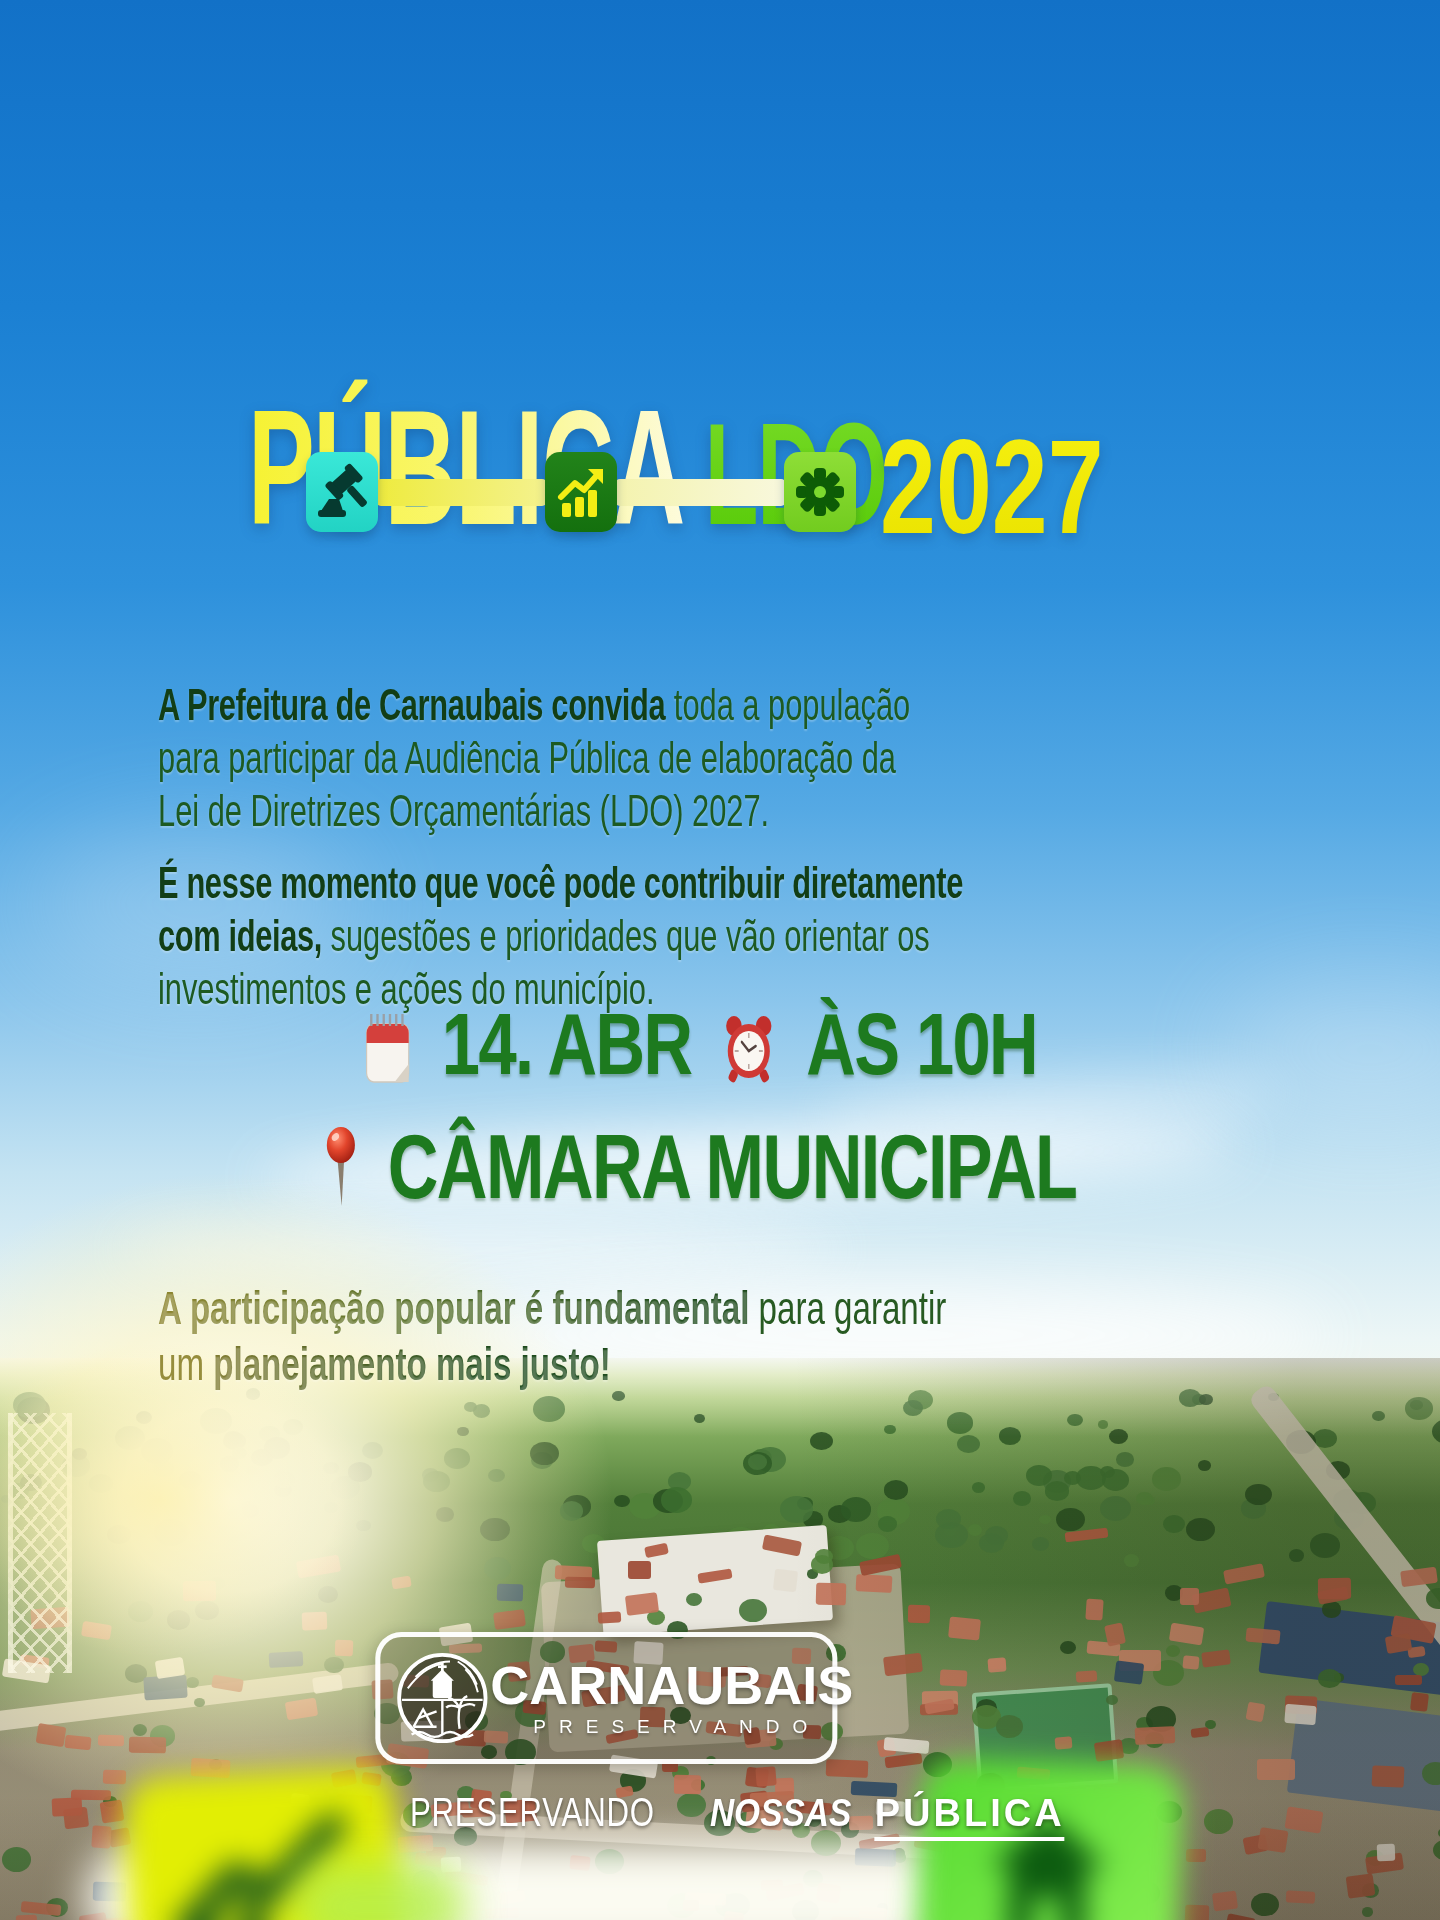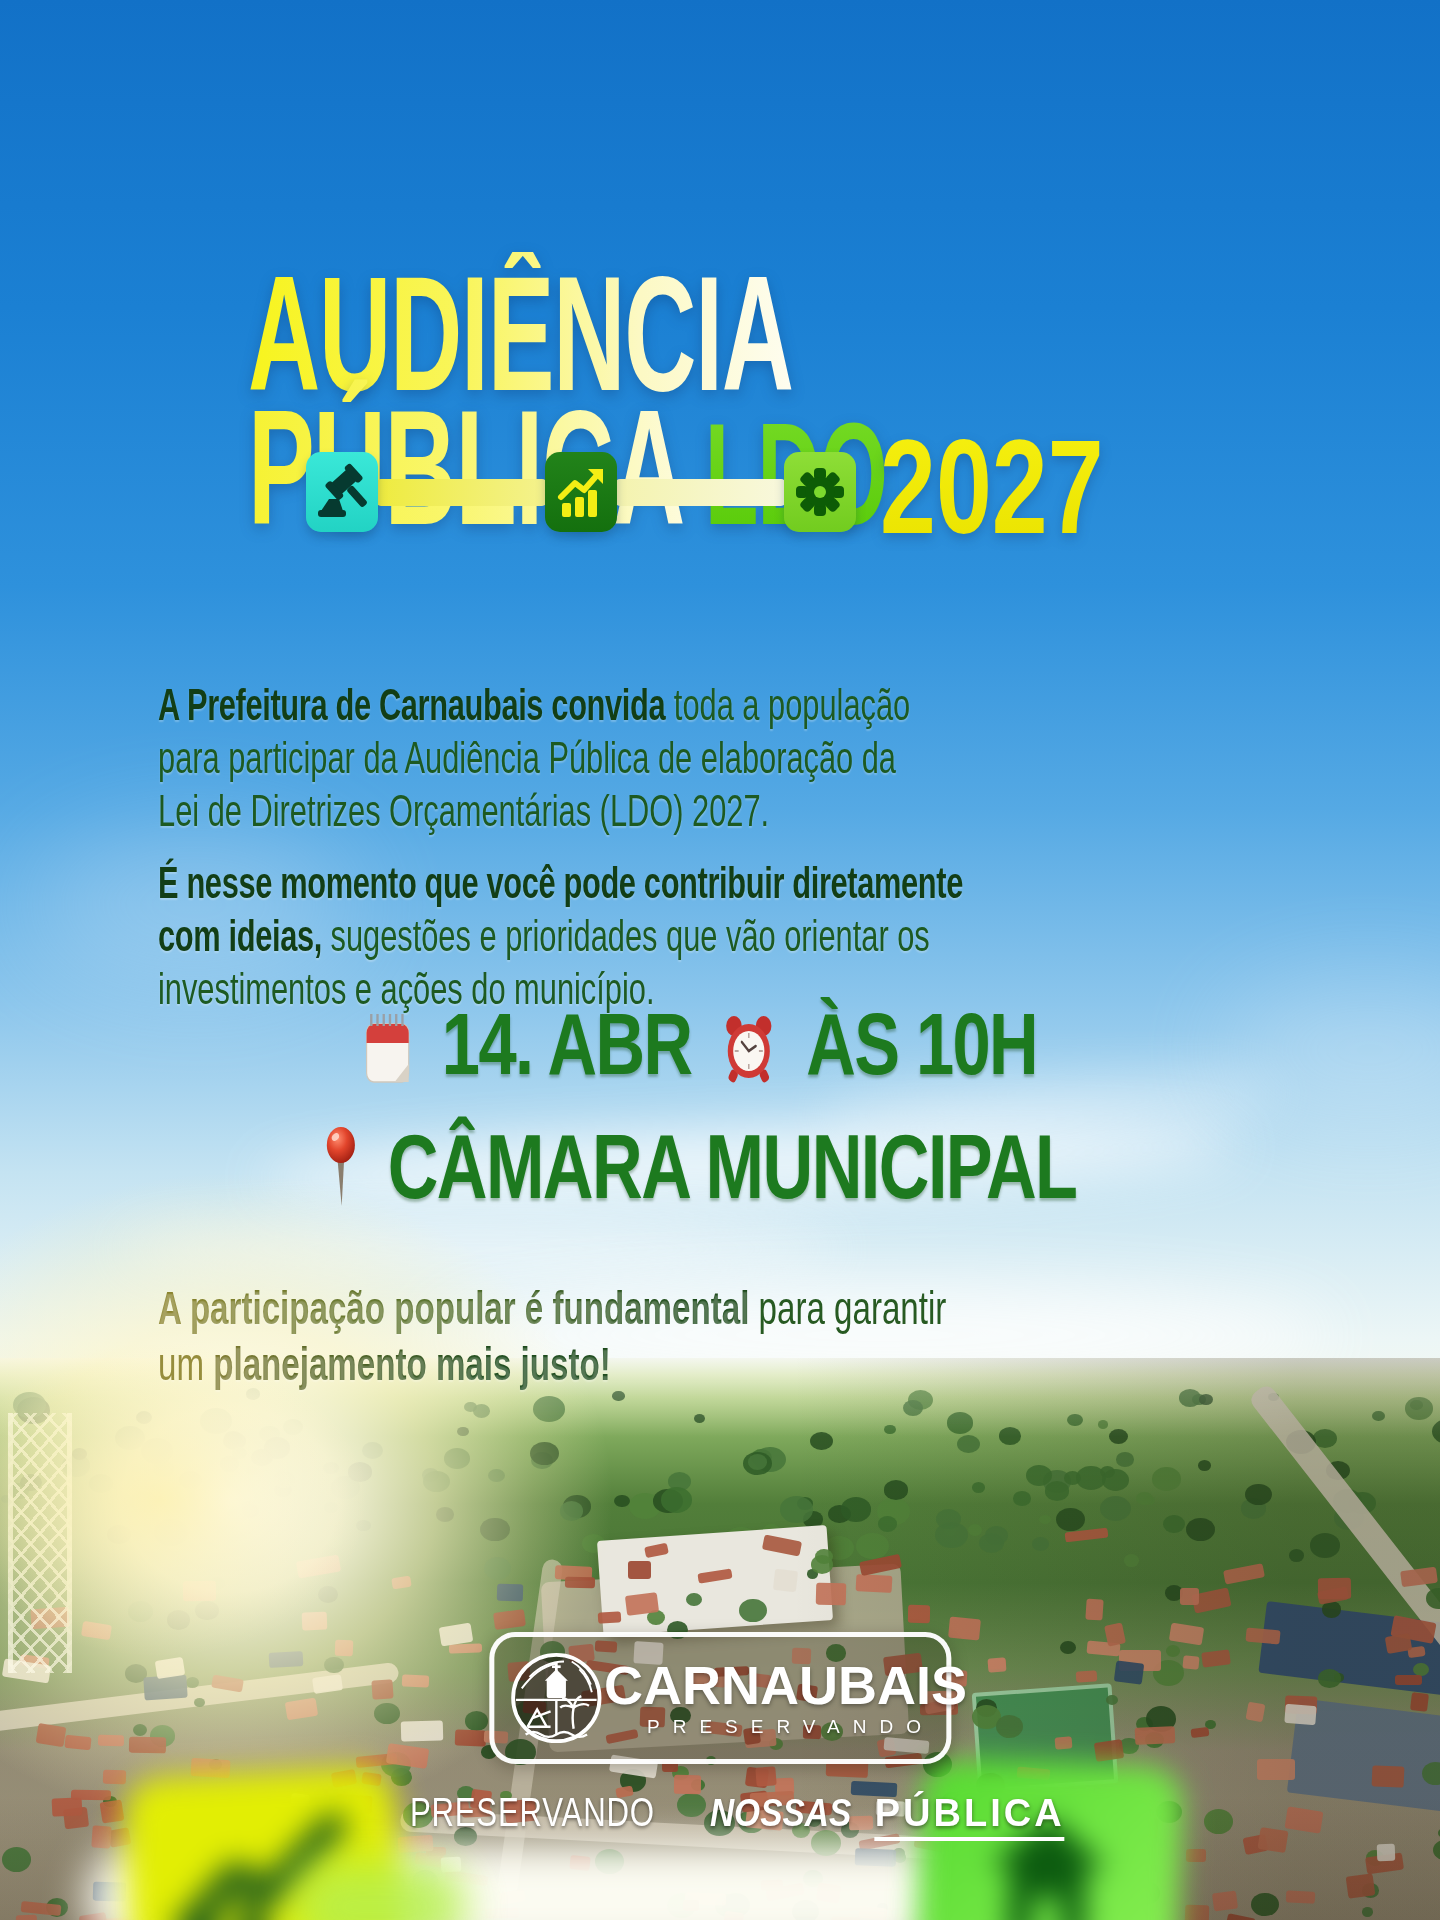--- a/index.html
+++ b/index.html
@@ -101,21 +101,21 @@
   .event{position:absolute;left:0;top:1000px;width:1390px;text-align:center;color:#1d7a1f;}
   .event .line{white-space:nowrap;}
   .event .sq{display:inline-block;transform:scaleX(.78);transform-origin:center top;}
   .event .l1{font-size:88px;font-weight:bold;line-height:1;}
   .event .l2{font-size:90px;font-weight:bold;line-height:1;margin-top:22px;}
   .event .txt{letter-spacing:-2px;text-shadow:0 3px 3px rgba(8,60,8,.3);}
   .ev-icon{display:inline-block;vertical-align:-12px;margin:0 14px;}
 
   
   .logo-wrap{position:absolute;left:50%;top:1632px;transform:translateX(-50%);
-    display:flex;flex-direction:column;align-items:center;}
+    display:flex;flex-direction:column;align-items:flex-start;}
   .logo-box{display:flex;align-items:center;width:452px;height:122px;
     border:5px solid rgba(255,255,255,.97);border-radius:26px;
     background:rgba(40,34,24,.22);box-shadow:0 4px 16px rgba(20,15,5,.25);}
   .crest{margin-left:14px;flex:0 0 auto;}
   .logo-text{flex:1;display:flex;flex-direction:column;align-items:center;color:#fff;}
   .logo-city{font-size:54px;font-weight:bold;letter-spacing:0;line-height:1;
     text-shadow:0 2px 4px rgba(0,0,0,.35);}
   .logo-org{font-size:19px;letter-spacing:13px;margin-top:4px;margin-left:10px;
     text-shadow:0 2px 3px rgba(0,0,0,.35);}
   .slogan{margin-top:26px;color:#fff;white-space:nowrap;
@@ -601,21 +601,20 @@
         <div class="dot" style="left:401.2958305887878px;top:363.4721196210012px;width:41.73364207567647px;height:20.125805792864412px;background:#e3ded2;transform:rotate(-1.6deg);opacity:.9"></div>
         <div class="dot" style="left:313.4496475569904px;top:318.166256765835px;width:29.478258976712823px;height:15.875741368625313px;background:#e3ded2;transform:rotate(-8.3deg);opacity:.9"></div>
         <div class="dot" style="left:773.669884679839px;top:212.05873803701252px;width:23.07937494199723px;height:21.140211761463434px;background:#e3ded2;transform:rotate(6.4deg);opacity:.9"></div>
       </div>
     <div class="tower"></div>
     <div class="vignette"></div>
   </div>
   <div class="sun-flare"></div>
   <div class="sun-flare2"></div>
 
-  <h1 class="title t1"><span class="sq grad-yc">AUDIÊNCIA</span></h1>
   <h1 class="title t2"><span class="sq"><span class="grad-yc2">PÚBLICA</span><span class="accent">LDO</span></span></h1>
   <div class="year"><span class="sq">2027</span></div>
 
   <div class="steps">
     <div class="bar b1"></div>
     <div class="bar b2"></div>
     <div class="tile cyan">
       <svg width="50" height="58" viewBox="0 0 50 58">
         <g fill="#063a30">
           <g transform="translate(28,20) rotate(-42)">

